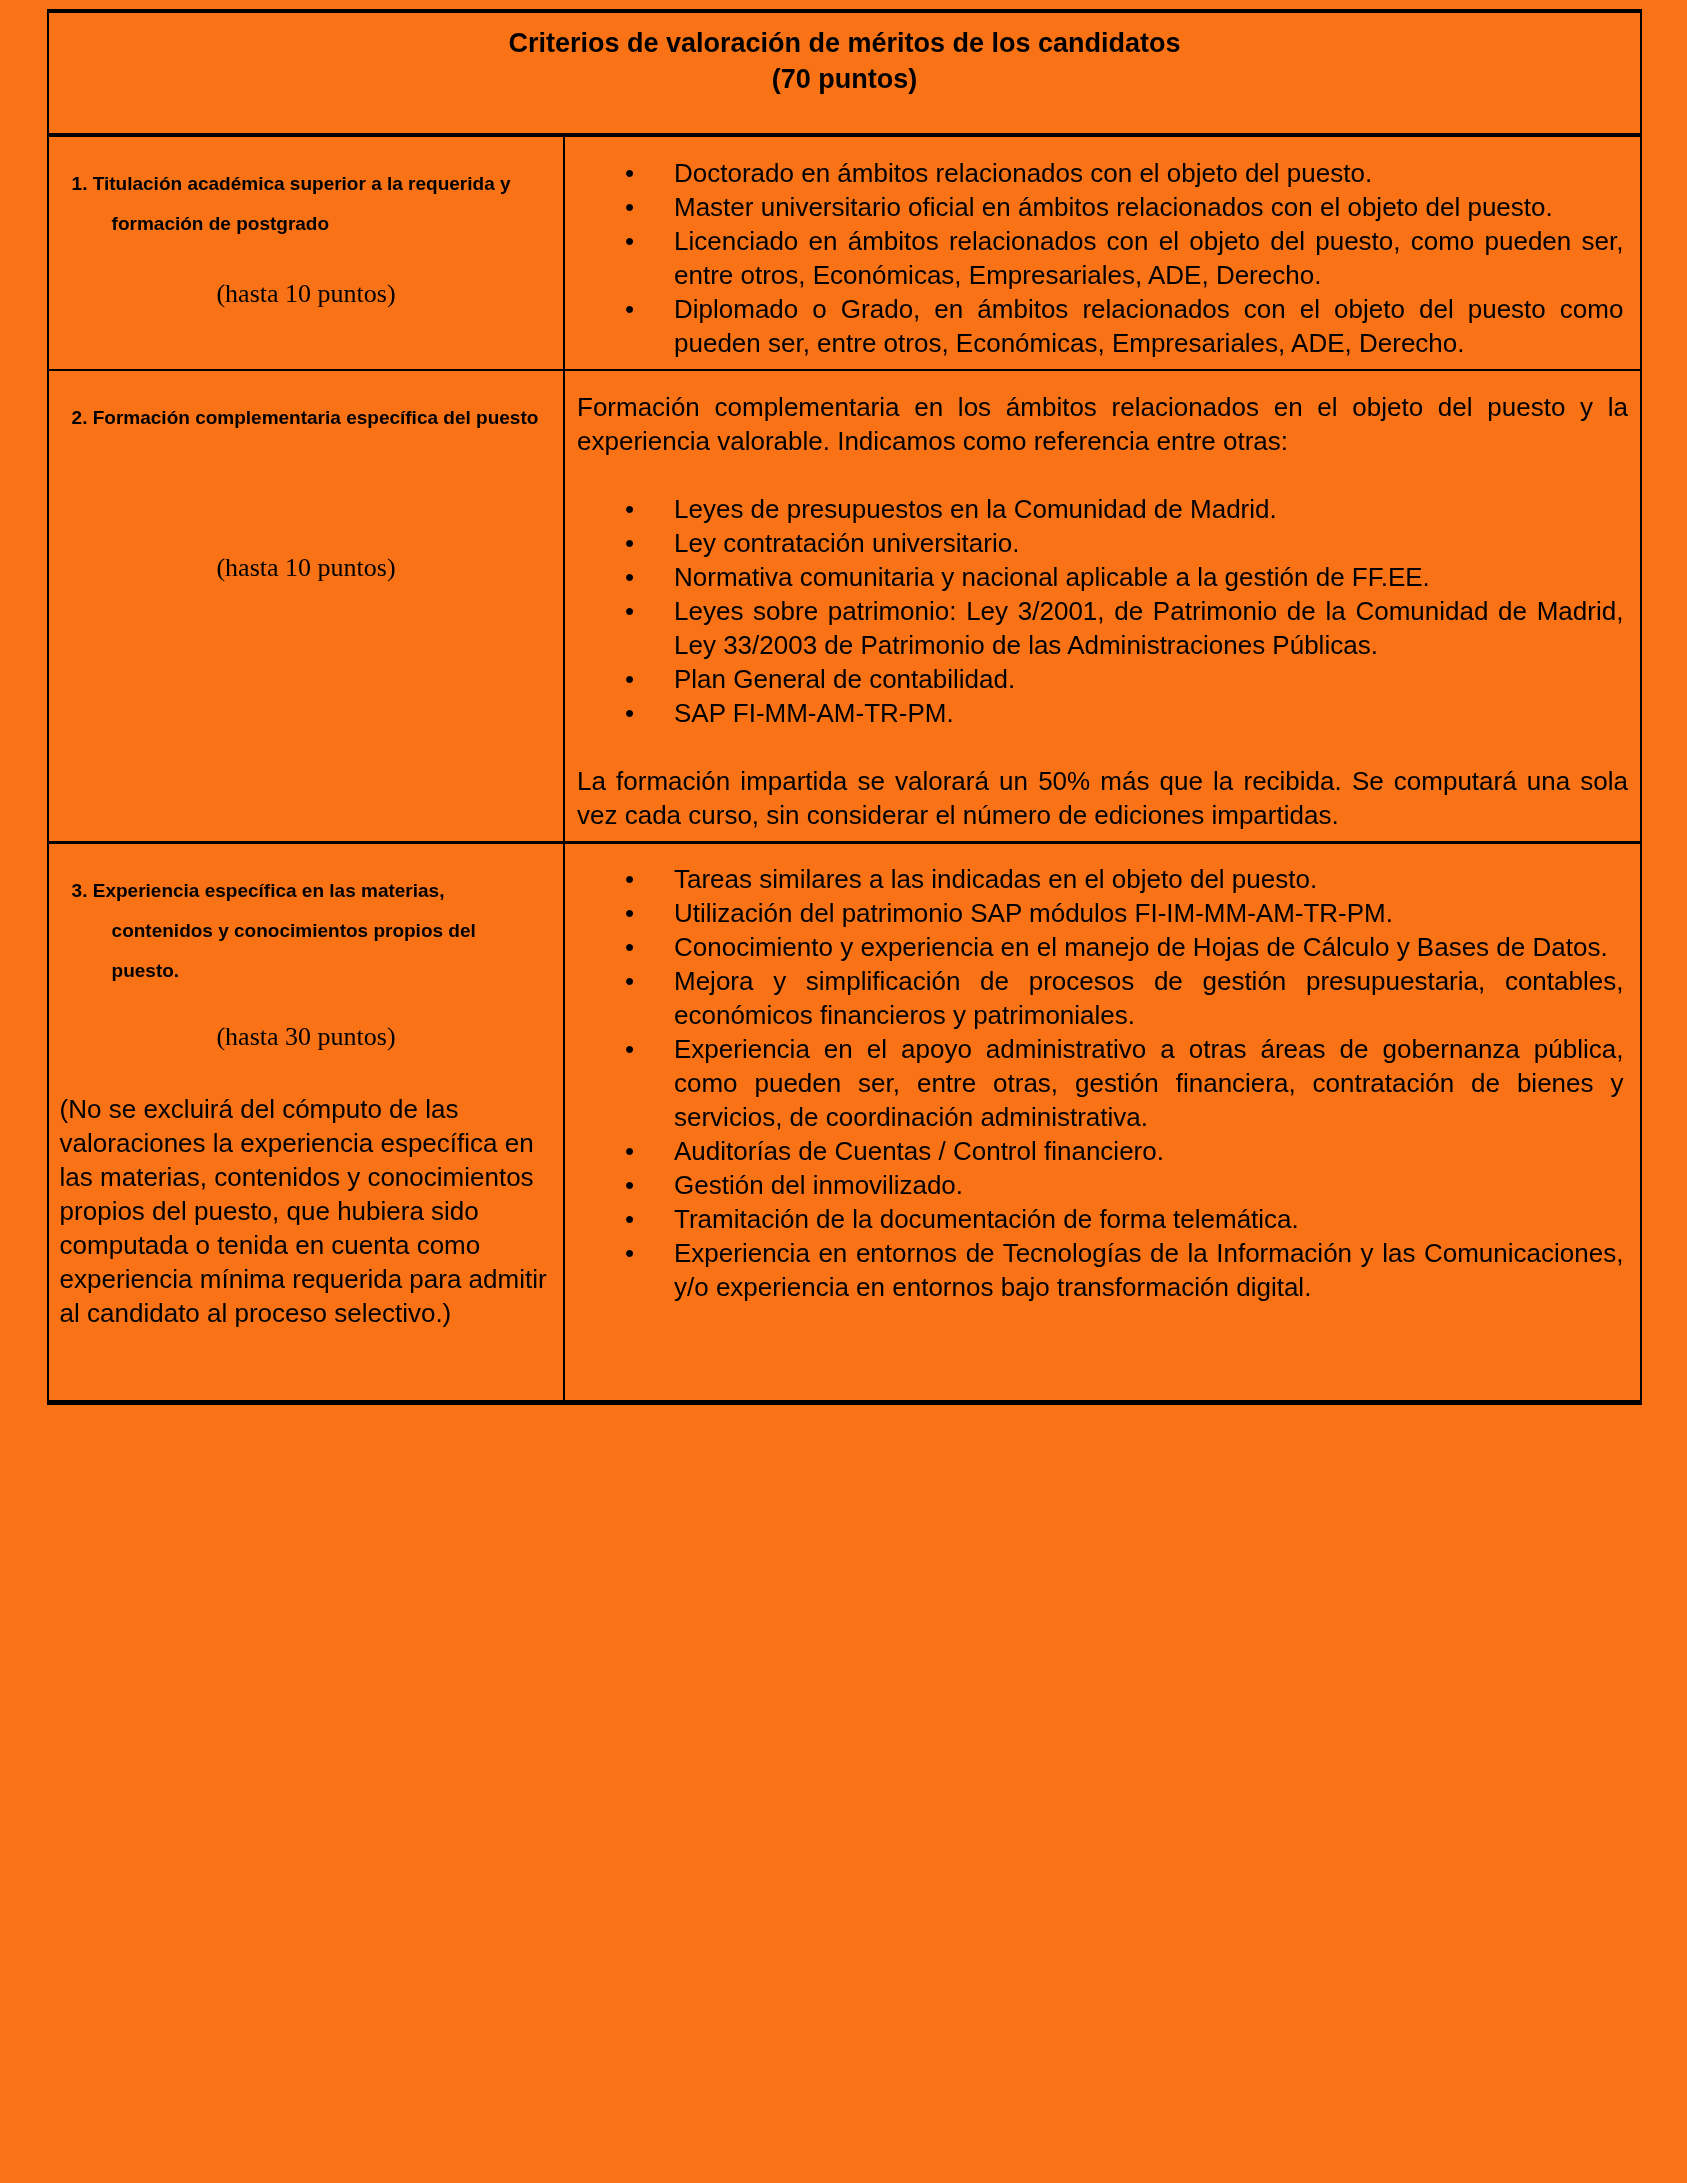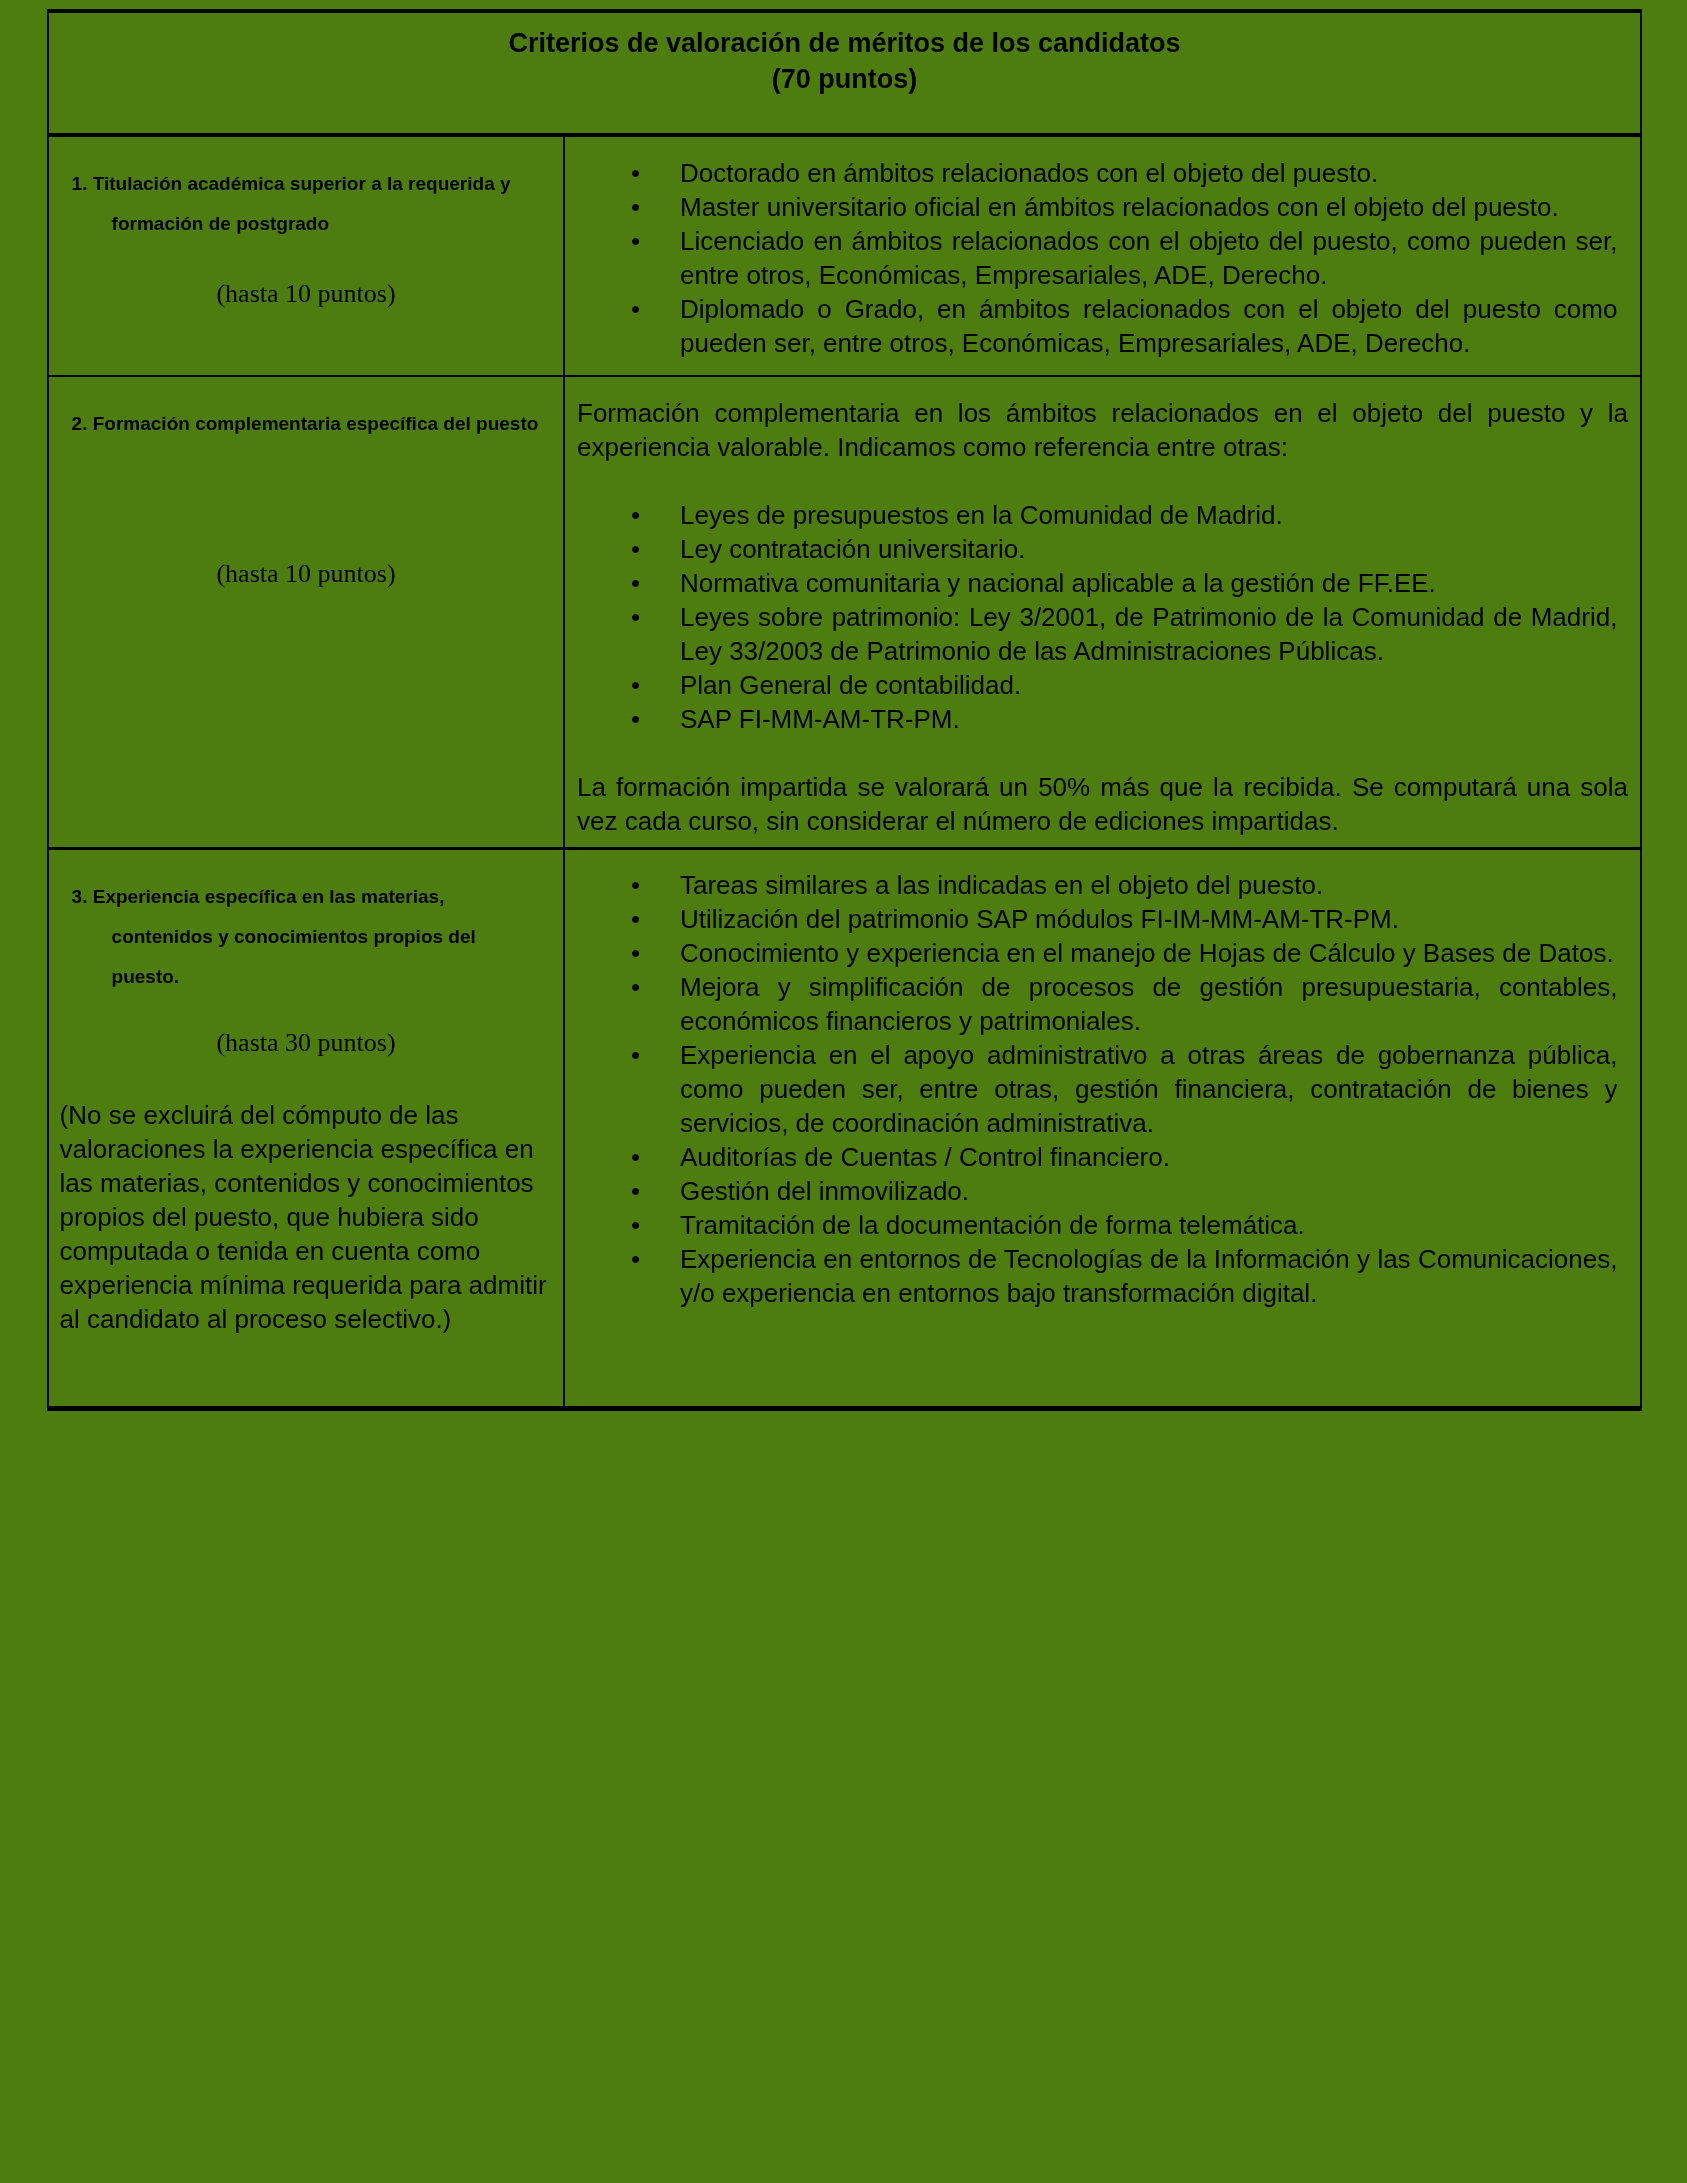--- a/index.html
+++ b/index.html
@@ -10,21 +10,21 @@
   body {
     width: 1688px;
     height: 2183px;
     font-family: "Liberation Sans", sans-serif;
     color: #000000;
   }
   .page {
     position: relative;
     width: 1688px;
     height: 2183px;
-    background: #4d7c0f;
+    background: #f97316;
     overflow: hidden;
   }
   table.criteria-table {
     position: absolute;
     left: 47px;
     top: 9px;
     width: 1593px;
     border-collapse: collapse;
     table-layout: fixed;
     border-left: 2.3px solid #000;
@@ -81,21 +81,21 @@
   .crit-note {
     margin: 38px 0 9px 0;
   }
 
   .cell-intro {
     margin: 4.6px 0 0 0;
     text-align: justify;
   }
   ul.bullets {
     list-style: none;
-    margin: 6px;
+    margin: 0;
     padding: 0 4.6px 0 97px;
   }
   .row-1 ul.bullets { margin-top: 6px; }
   .row-2 ul.bullets { margin-top: 34px; }
   .row-3 ul.bullets { margin-top: 4.6px; }
   .bullet-item {
     position: relative;
     text-align: justify;
   }
   .bullet-item::before {

